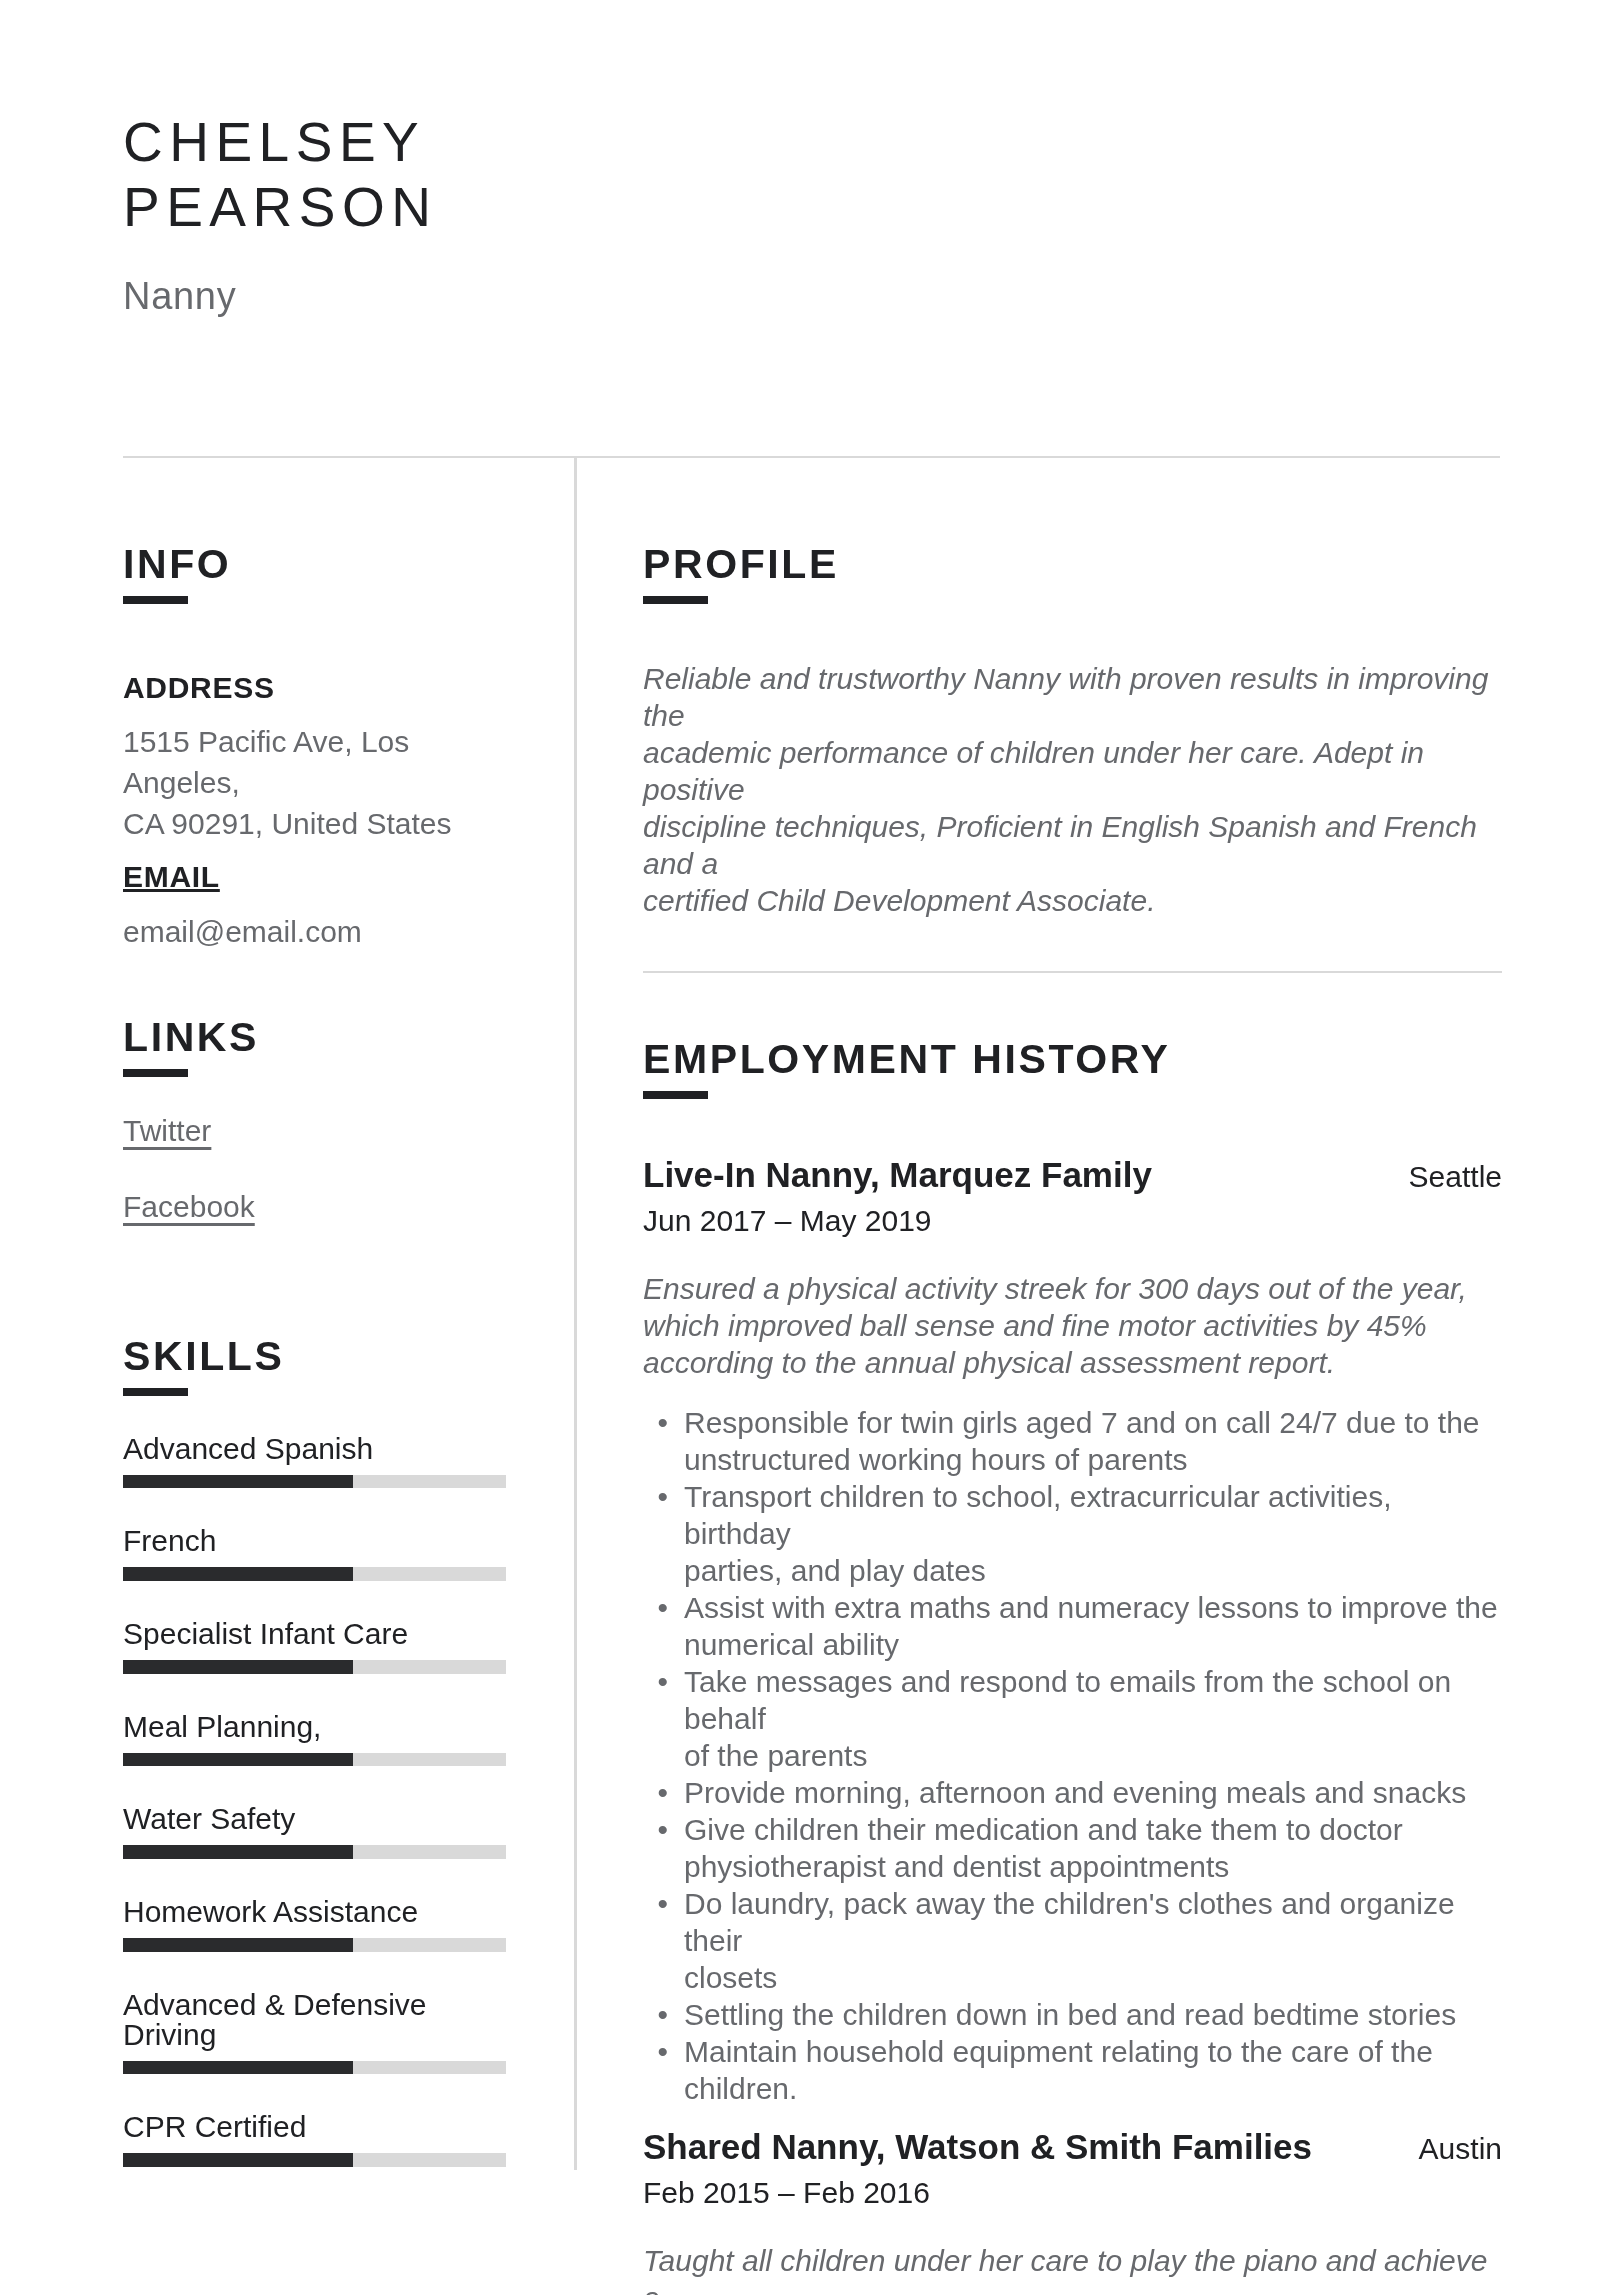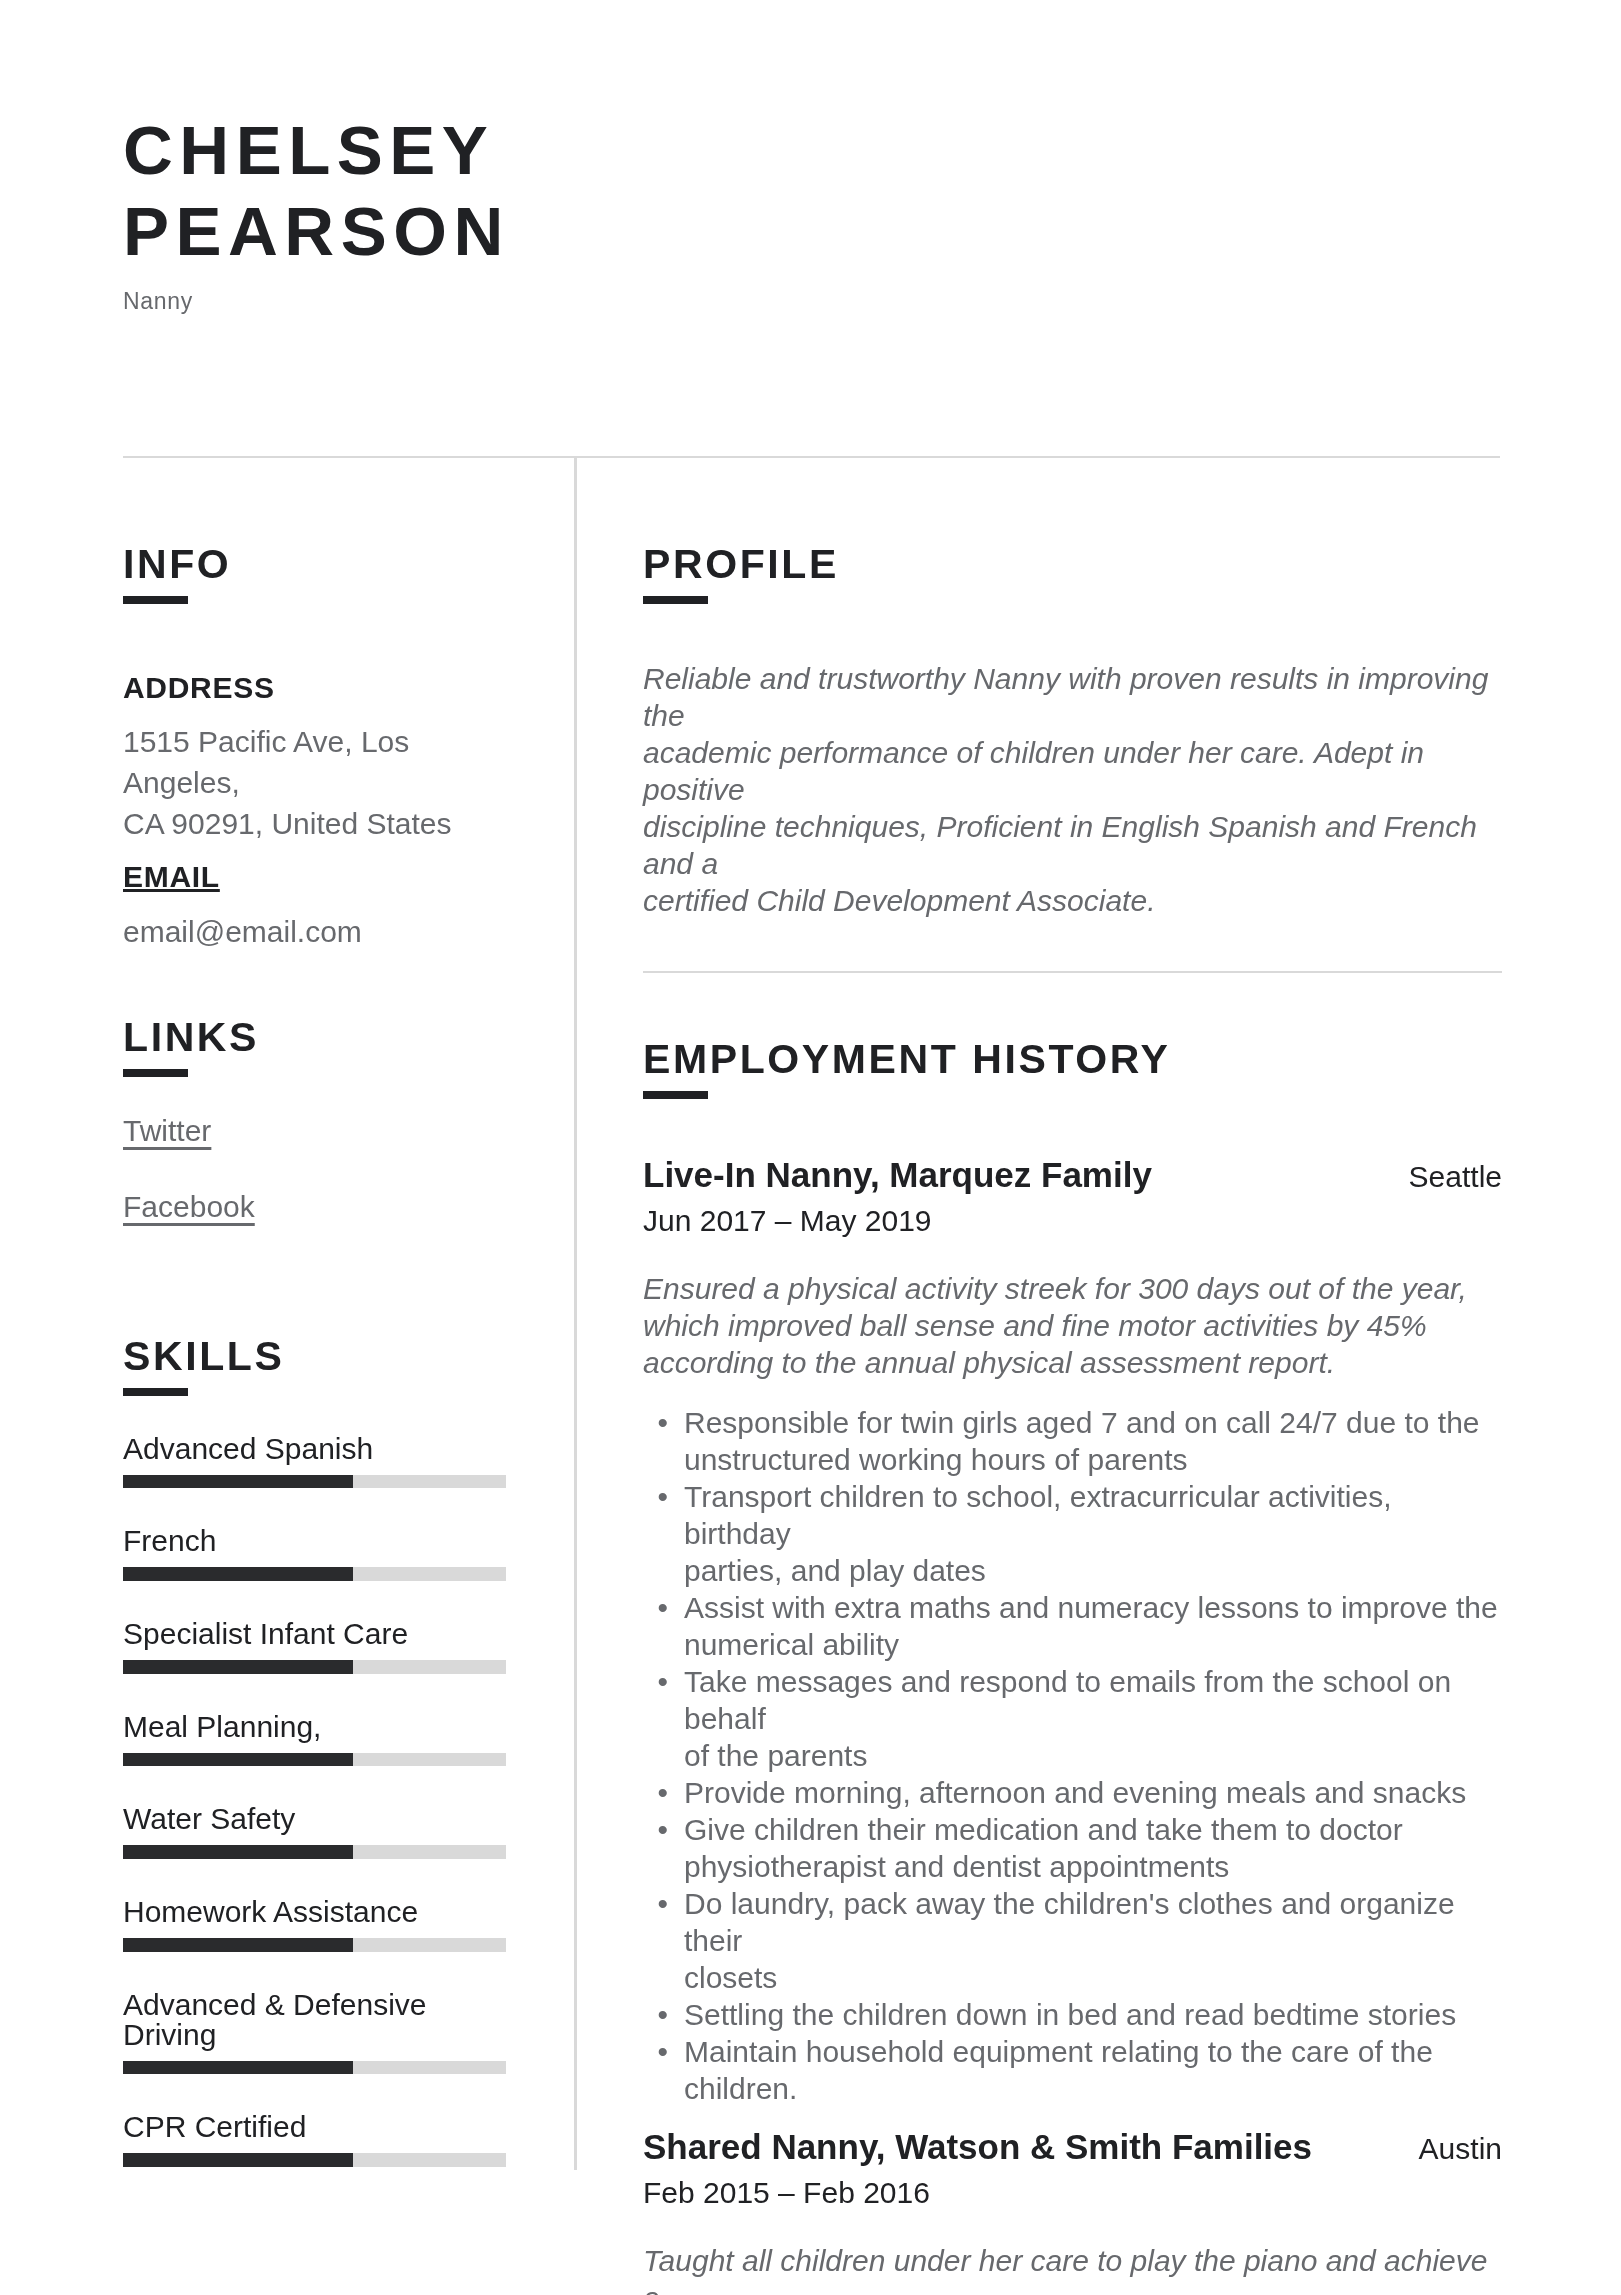--- a/index.html
+++ b/index.html
@@ -16,24 +16,24 @@
     position:relative;
     font-family:"Liberation Sans", sans-serif;
     color:var(--ink);
   }
   .pre{white-space:pre-line;}
   .page{position:absolute;inset:0;overflow:hidden;}
 
   
   .header{position:absolute;left:123px;top:110px;}
   .name{
-    font-size:69px;font-weight:700;line-height:1.18;
+    font-size:55px;font-weight:400;line-height:1.18;
     letter-spacing:6.5px;color:var(--ink);
   }
-  .role{margin-top:15px;font-size:23px;color:var(--muted);letter-spacing:0.7px;}
+  .role{margin-top:35px;font-size:38px;color:var(--muted);letter-spacing:0.7px;}
 
   
   .top-rule{position:absolute;left:123px;top:456px;width:1377px;height:2px;background:var(--rule);}
   .v-rule{position:absolute;left:574px;top:456px;width:2.6px;height:1714px;background:var(--rule);}
 
   
   .left-col{position:absolute;left:123px;top:543px;width:383px;}
   .right-col{position:absolute;left:643px;top:543px;width:859px;}
 
   

